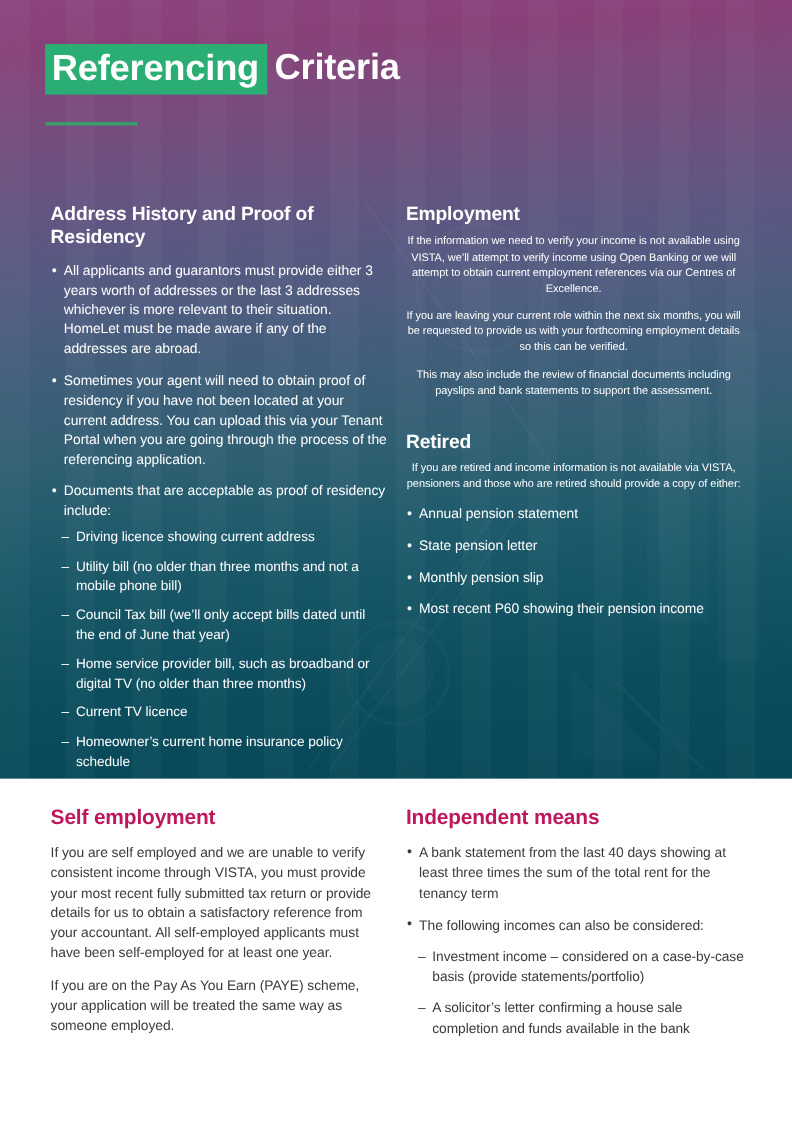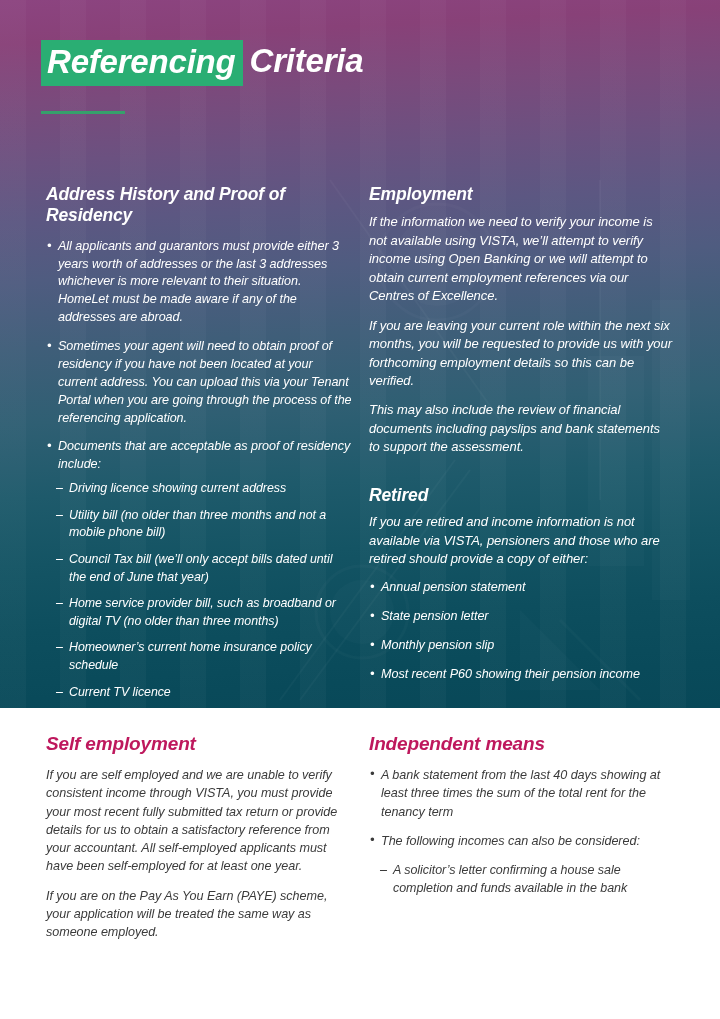--- a/index.html
+++ b/index.html
@@ -2,21 +2,21 @@
 <html><head>
 <meta charset="utf-8">
 <style>
   * { margin:0; padding:0; box-sizing:border-box; }
   html,body { width:720px; height:1019px; }
   body {
     font-family:"Liberation Sans", sans-serif;
     background:#ffffff;
     -webkit-font-smoothing:antialiased;
   }
-  .page { position:relative; width:720px; height:1019px; overflow:hidden; background:#fff;font-style:italic; }
+  .page { position:relative; width:720px; height:1019px; overflow:hidden; background:#fff; }
 
   
   .hero {
     position:absolute; left:0; top:0; width:720px; height:708px;
     background:linear-gradient(177deg,
         #8c4480 0%,
         #884178 6%,
         #7a4a7c 14%,
         #6b5180 22%,
         #5c5782 30%,
@@ -70,22 +70,23 @@
   .hcol-r { position:absolute; left:369px; top:184px; width:305px; }
 
   .h2 {
     color:#ffffff; font-size:17.5px; font-weight:700; line-height:1.22;
     letter-spacing:-0.15px; margin-bottom:11px;
   }
   .h2.tight { margin-bottom:8px; }
   .h2.retired-head { margin-top:28px; margin-bottom:7px; }
 
   .p {
-    color:#ffffff; font-size:13px; line-height:1.42; margin-bottom:11px;
+    color:#ffffff; font-size:10px; line-height:1.42; margin-bottom:11px;
     letter-spacing:-0.05px;
+    text-align:center;
   }
   .p:last-child { margin-bottom:0; }
 
   ul.blist { list-style:none; }
   ul.blist > li {
     position:relative; padding-left:12px; margin-bottom:11px;
     color:#ffffff; font-size:12.6px; line-height:1.42; letter-spacing:-0.05px;
   }
   ul.blist > li:before {
     content:"\2022"; position:absolute; left:1px; top:-1px;
@@ -177,22 +178,22 @@
       <ul class="blist">
         <li>All applicants and guarantors must provide either 3 years worth of addresses or the last 3 addresses whichever is more relevant to their situation. HomeLet must be made aware if any of the addresses are abroad.</li>
         <li>Sometimes your agent will need to obtain proof of residency if you have not been located at your current address. You can upload this via your Tenant Portal when you are going through the process of the referencing application.</li>
         <li class="nospace">Documents that are acceptable as proof of residency include:</li>
       </ul>
       <ul class="dlist">
         <li>Driving licence showing current address</li>
         <li>Utility bill (no older than three months and not a mobile phone bill)</li>
         <li>Council Tax bill (we’ll only accept bills dated until the end of June that year)</li>
         <li>Home service provider bill, such as broadband or digital TV (no older than three months)</li>
+        <li>Current TV licence</li>
         <li>Homeowner’s current home insurance policy schedule</li>
-        <li>Current TV licence</li>
       </ul>
     </div>
 
     <div class="hcol-r">
       <div class="h2 tight">Employment</div>
       <div class="p">If the information we need to verify your income is not available using VISTA, we’ll attempt to verify income using Open Banking or we will attempt to obtain current employment references via our Centres of Excellence.</div>
       <div class="p">If you are leaving your current role within the next six months, you will be requested to provide us with your forthcoming employment details so this can be verified.</div>
       <div class="p">This may also include the review of financial documents including payslips and bank statements to support the assessment.</div>
 
       <div class="h2 retired-head">Retired</div>
@@ -213,18 +214,19 @@
       <div class="pd">If you are on the Pay As You Earn (PAYE) scheme, your application will be treated the same way as someone employed.</div>
     </div>
 
     <div class="lcol-r">
       <div class="h2g">Independent means</div>
       <ul class="blist-d">
         <li>A bank statement from the last 40 days showing at least three times the sum of the total rent for the tenancy term</li>
         <li class="nospace">The following incomes can also be considered:</li>
       </ul>
       <ul class="dlist-d">
+        <li>Investment income – considered on a case-by-case basis (provide statements/portfolio)</li>
         <li>A solicitor’s letter confirming a house sale completion and funds available in the bank</li>
       </ul>
     </div>
   </div>
 
 </div>
 
 </body></html>

